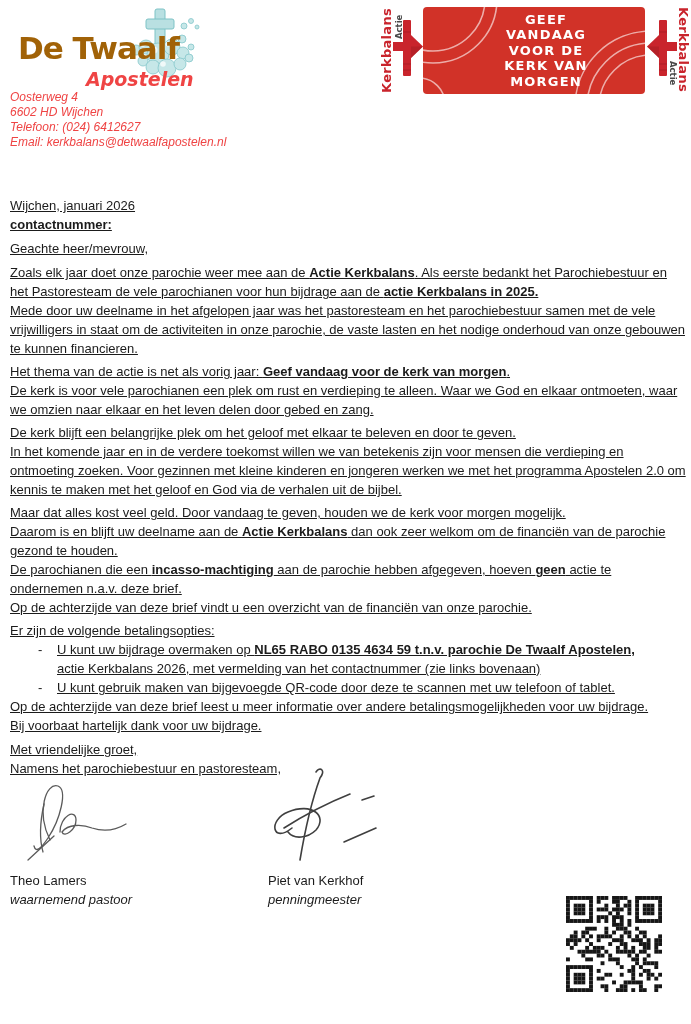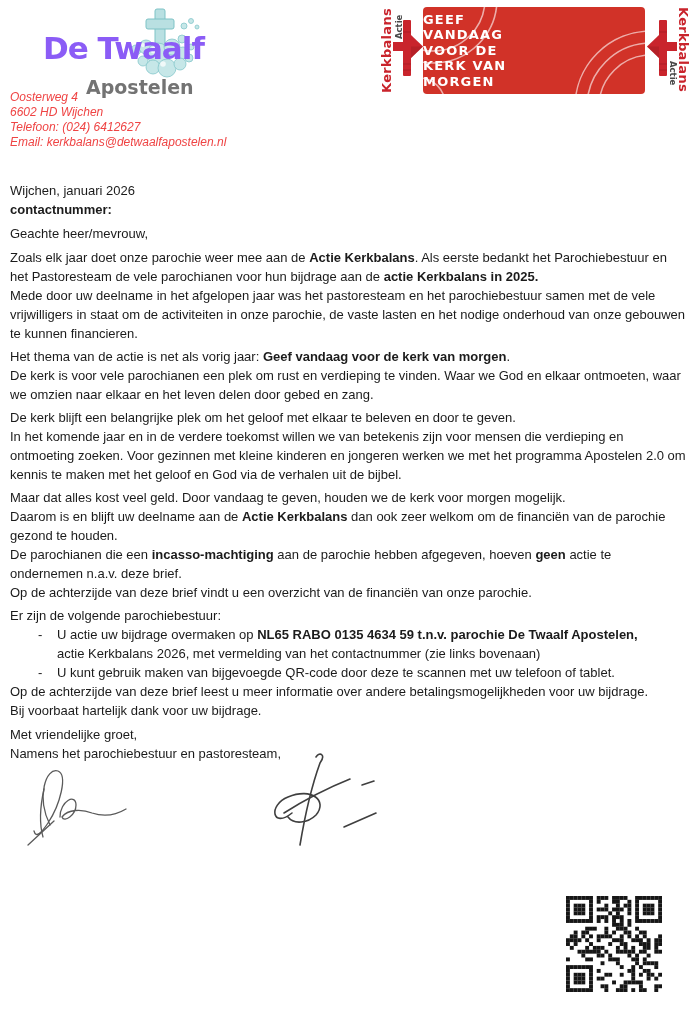--- a/index.html
+++ b/index.html
@@ -3,23 +3,23 @@
 <meta charset="utf-8">
 <title>Document</title>
 <style>
   html,body{margin:0;padding:0;background:#fff;}
   .page{position:relative;width:691px;height:1024px;background:#ffffff;overflow:hidden;
         font-family:"Liberation Sans",sans-serif;color:#1b1b1b;}
 
   
   .logo{position:absolute;left:0;top:0;width:250px;height:120px;}
   .logo-line1{position:absolute;left:18px;top:30px;font-size:31px;font-weight:bold;
-              letter-spacing:-1px;color:#8b5cf6;font-family:"DejaVu Sans",sans-serif;margin-left:25px;}
-  .logo-line2{position:absolute;left:86px;top:76px;font-size:19px;font-weight:bold;
-              color:#737373;font-family:"DejaVu Sans",sans-serif;}
+              letter-spacing:-1px;color:#a16207;font-family:"DejaVu Sans",sans-serif;}
+  .logo-line2{position:absolute;left:86px;top:68px;font-size:19px;font-weight:bold;font-style:italic;
+              color:#ef4444;font-family:"DejaVu Sans",sans-serif;}
   .logo-art{position:absolute;left:0;top:0;}
 
   .address{position:absolute;left:10px;top:90px;font-size:12px;font-style:italic;
            line-height:15px;color:#ef4444;}
 
   
   .banner{position:absolute;left:379px;top:4px;width:312px;height:92px;}
   .kb-side{position:absolute;top:0;height:92px;width:44px;}
   .kb-side.left{left:0;}
   .kb-side.right{left:270px;width:42px;}
@@ -35,26 +35,26 @@
   .kb-side.right .kb-big{right:0;top:0;height:92px;}
   .kb-side.right .kb-small{right:13px;bottom:0;height:46px;}
   .kb-arrow{position:absolute;}
   .kb-side.left .kb-arrow{left:12px;top:16px;}
   .kb-side.right .kb-arrow{left:-2px;top:16px;transform:scaleX(-1);}
 
   .banner-center{position:absolute;left:44px;top:3px;width:222px;height:87px;
                  background:#d13228;border-radius:4px;overflow:hidden;}
   .arcs{position:absolute;inset:0;}
   .slogan{position:relative;height:100%;display:flex;flex-direction:column;
-          justify-content:center;align-items:flex-start;}
+          justify-content:center;align-items:center;padding-left:24px;}
   .slogan-line{font-size:13px;font-weight:bold;color:#ffffff;letter-spacing:1.2px;
                line-height:15.5px;text-align:center;font-family:"DejaVu Sans",sans-serif;}
 
   
-  .letter-body{position:absolute;left:10px;top:181px;width:677px;font-size:13px;line-height:19px;}
+  .letter-body{position:absolute;left:10px;top:196px;width:677px;font-size:13px;line-height:19px;text-decoration:underline;}
   .para{margin:0;}
   .para.gap-lg{margin-top:5px;}
   .para.gap-sm{margin-top:4px;}
   .para.bullet{padding-left:47px;position:relative;}
   .para.bullet .marker{position:absolute;left:28px;}
   .para b{font-weight:bold;}
 
   .sig-area{position:relative;height:93px;}
   .sig-img{position:absolute;}
   .sig-img.s-left{left:10px;top:-4px;}
@@ -175,29 +175,29 @@
   </div>
 
   <div class="letter-body">
     <div id="paras">
         <div class="para"><span>Wijchen, januari 2026</span></div>
         <div class="para"><b>contactnummer:</b></div>
         <div class="para gap-lg"><span>Geachte heer/mevrouw,</span></div>
         <div class="para gap-lg"><span>Zoals elk jaar doet onze parochie weer mee aan de </span><b>Actie Kerkbalans</b><span>. Als eerste bedankt het Parochiebestuur en het Pastoresteam de vele parochianen voor hun bijdrage aan de </span><b>actie Kerkbalans in 2025.</b></div>
         <div class="para"><span>Mede door uw deelname in het afgelopen jaar was het pastoresteam en het parochiebestuur samen met de vele vrijwilligers in staat om de activiteiten in onze parochie, de vaste lasten en het nodige onderhoud van onze gebouwen te kunnen financieren.</span></div>
         <div class="para gap-sm"><span>Het thema van de actie is net als vorig jaar: </span><b>Geef vandaag voor de kerk van morgen</b><span>.</span></div>
-        <div class="para"><span>De kerk is voor vele parochianen een plek om rust en verdieping te vinden. Waar we God en elkaar ontmoeten, waar we omzien naar elkaar en het leven delen door gebed en zang.</span></div>
+        <div class="para"><span>De kerk is voor vele parochianen een plek om rust en verdieping te alleen. Waar we God en elkaar ontmoeten, waar we omzien naar elkaar en het leven delen door gebed en zang.</span></div>
         <div class="para gap-sm"><span>De kerk blijft een belangrijke plek om het geloof met elkaar te beleven en door te geven.</span></div>
         <div class="para"><span>In het komende jaar en in de verdere toekomst willen we van betekenis zijn voor mensen die verdieping en ontmoeting zoeken. Voor gezinnen met kleine kinderen en jongeren werken we met het programma Apostelen 2.0 om kennis te maken met het geloof en God via de verhalen uit de bijbel.</span></div>
         <div class="para gap-sm"><span>Maar dat alles kost veel geld. Door vandaag te geven, houden we de kerk voor morgen mogelijk.</span></div>
         <div class="para"><span>Daarom is en blijft uw deelname aan de </span><b>Actie Kerkbalans</b><span> dan ook zeer welkom om de financiën van de parochie gezond te houden.</span></div>
         <div class="para"><span>De parochianen die een </span><b>incasso-machtiging</b><span> aan de parochie hebben afgegeven, hoeven </span><b>geen</b><span> actie te ondernemen n.a.v. deze brief.</span></div>
         <div class="para"><span>Op de achterzijde van deze brief vindt u een overzicht van de financiën van onze parochie.</span></div>
-        <div class="para gap-sm"><span>Er zijn de volgende parochiebestuur:</span></div>
-        <div class="para bullet"><span class="marker">-</span><span>U actie uw bijdrage overmaken op </span><b>NL65 RABO 0135 4634 59 t.n.v. parochie De Twaalf Apostelen,</b><br><span>actie Kerkbalans 2026, met vermelding van het contactnummer (zie links bovenaan)</span></div>
+        <div class="para gap-sm"><span>Er zijn de volgende betalingsopties:</span></div>
+        <div class="para bullet"><span class="marker">-</span><span>U kunt uw bijdrage overmaken op </span><b>NL65 RABO 0135 4634 59 t.n.v. parochie De Twaalf Apostelen,</b><br><span>actie Kerkbalans 2026, met vermelding van het contactnummer (zie links bovenaan)</span></div>
         <div class="para bullet"><span class="marker">-</span><span>U kunt gebruik maken van bijgevoegde QR-code door deze te scannen met uw telefoon of tablet.</span></div>
         <div class="para"><span>Op de achterzijde van deze brief leest u meer informatie over andere betalingsmogelijkheden voor uw bijdrage.</span></div>
         <div class="para"><span>Bij voorbaat hartelijk dank voor uw bijdrage.</span></div>
         <div class="para gap-lg"><span>Met vriendelijke groet,</span></div>
         <div class="para"><span>Namens het parochiebestuur en pastoresteam,</span></div>
       </div>
 
     <div class="sig-area">
       <svg class="sig-img s-left" width="130" height="95" viewBox="0 0 130 95">
         <g fill="none" stroke="#5a5a5a" stroke-width="1.3" stroke-linecap="round">
@@ -211,20 +211,30 @@
         <g fill="none" stroke="#3f3f3f" stroke-width="1.6" stroke-linecap="round">
           <path d="M34,64 C14,80 10,56 30,48 C54,38 70,52 58,66 C50,74 36,76 30,68"></path>
           <path d="M58,8 C62,2 68,6 62,14 C54,36 46,72 42,96"></path>
           <path d="M26,64 C48,50 72,38 92,30"></path>
           <path d="M104,36 L116,32"></path>
           <path d="M86,78 L118,64"></path>
         </g>
       </svg>
     </div>
 
+    <div class="sig-names">
+      <div class="sig-col c-left">
+        <div class="sig-name">Theo Lamers</div>
+        <div class="sig-role">waarnemend pastoor</div>
+      </div>
+      <div class="sig-col c-right">
+        <div class="sig-name">Piet van Kerkhof</div>
+        <div class="sig-role">penningmeester</div>
+      </div>
+    </div>
   </div>
 
   <svg class="qr" viewBox="0 0 96 96" id="qr">
       <rect width="96" height="96" fill="#ffffff"></rect>
       <rect x="0.00" y="0.00" width="3.90" height="3.90" fill="#161616"></rect>
       <rect x="0.00" y="3.84" width="3.90" height="3.90" fill="#161616"></rect>
       <rect x="0.00" y="7.68" width="3.90" height="3.90" fill="#161616"></rect>
       <rect x="0.00" y="11.52" width="3.90" height="3.90" fill="#161616"></rect>
       <rect x="0.00" y="15.36" width="3.90" height="3.90" fill="#161616"></rect>
       <rect x="0.00" y="19.20" width="3.90" height="3.90" fill="#161616"></rect>

